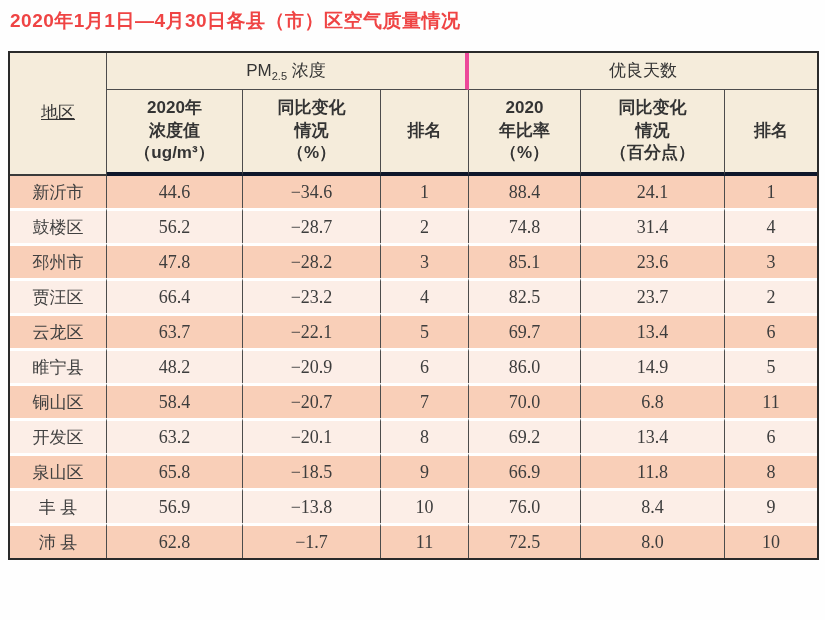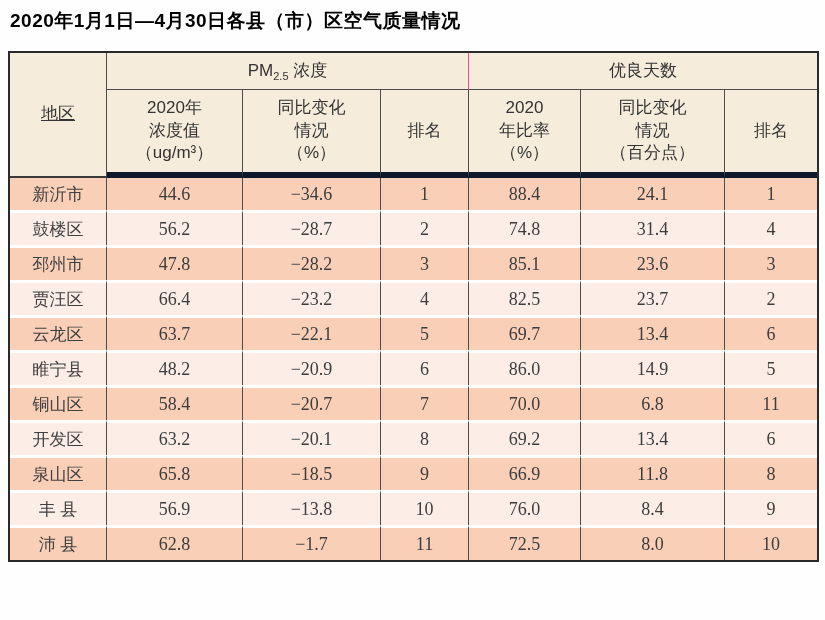--- a/index.html
+++ b/index.html
@@ -9,21 +9,21 @@
     font-family:"Liberation Sans","DejaVu Sans",sans-serif;
     color:#3a3a3a;
     overflow:hidden;
   }
   .page{padding:6px 8px 0 8px;}
   .title{
     margin:2px 0 0 2px;
     font-size:19px;
     font-weight:600;
     letter-spacing:0.5px;
-    color:#000000;
+    color:#ef4444;
   }
   .table-wrap{
     margin-top:17px;
     width:807px;
     border:2px solid #2a2a2a;
     background:#ffffff;
   }
   table{
     border-collapse:separate;
     border-spacing:0;
@@ -45,25 +45,26 @@
   }
   .th-region{
     border-right:1px solid #4c4c4c;
     border-bottom:2px solid #3a3a3a;
     text-decoration:underline;
   }
   .th-group{
     height:36px;
     border-bottom:1px solid #4c4c4c;
   }
-  .th-group-mid{border-right:1px solid #ec4899;}
+  .th-group-mid{border-right:4px solid #ec4899;}
   .th-sub{
     height:82px;
-    border-bottom:6px solid #0f172a;
+    border-bottom:4px solid #0f172a;
     border-right:1px solid #4c4c4c;
+    font-weight:bold;
   }
   .th-sub:last-child{border-right:none;}
   sub{font-size:11px;line-height:0;}
   tbody td{
     height:32px;
     border-right:1px solid #4c4c4c;
     font-family:"Liberation Serif","DejaVu Serif",serif;
     font-size:18px;
     color:#3d3d3d;
   }

